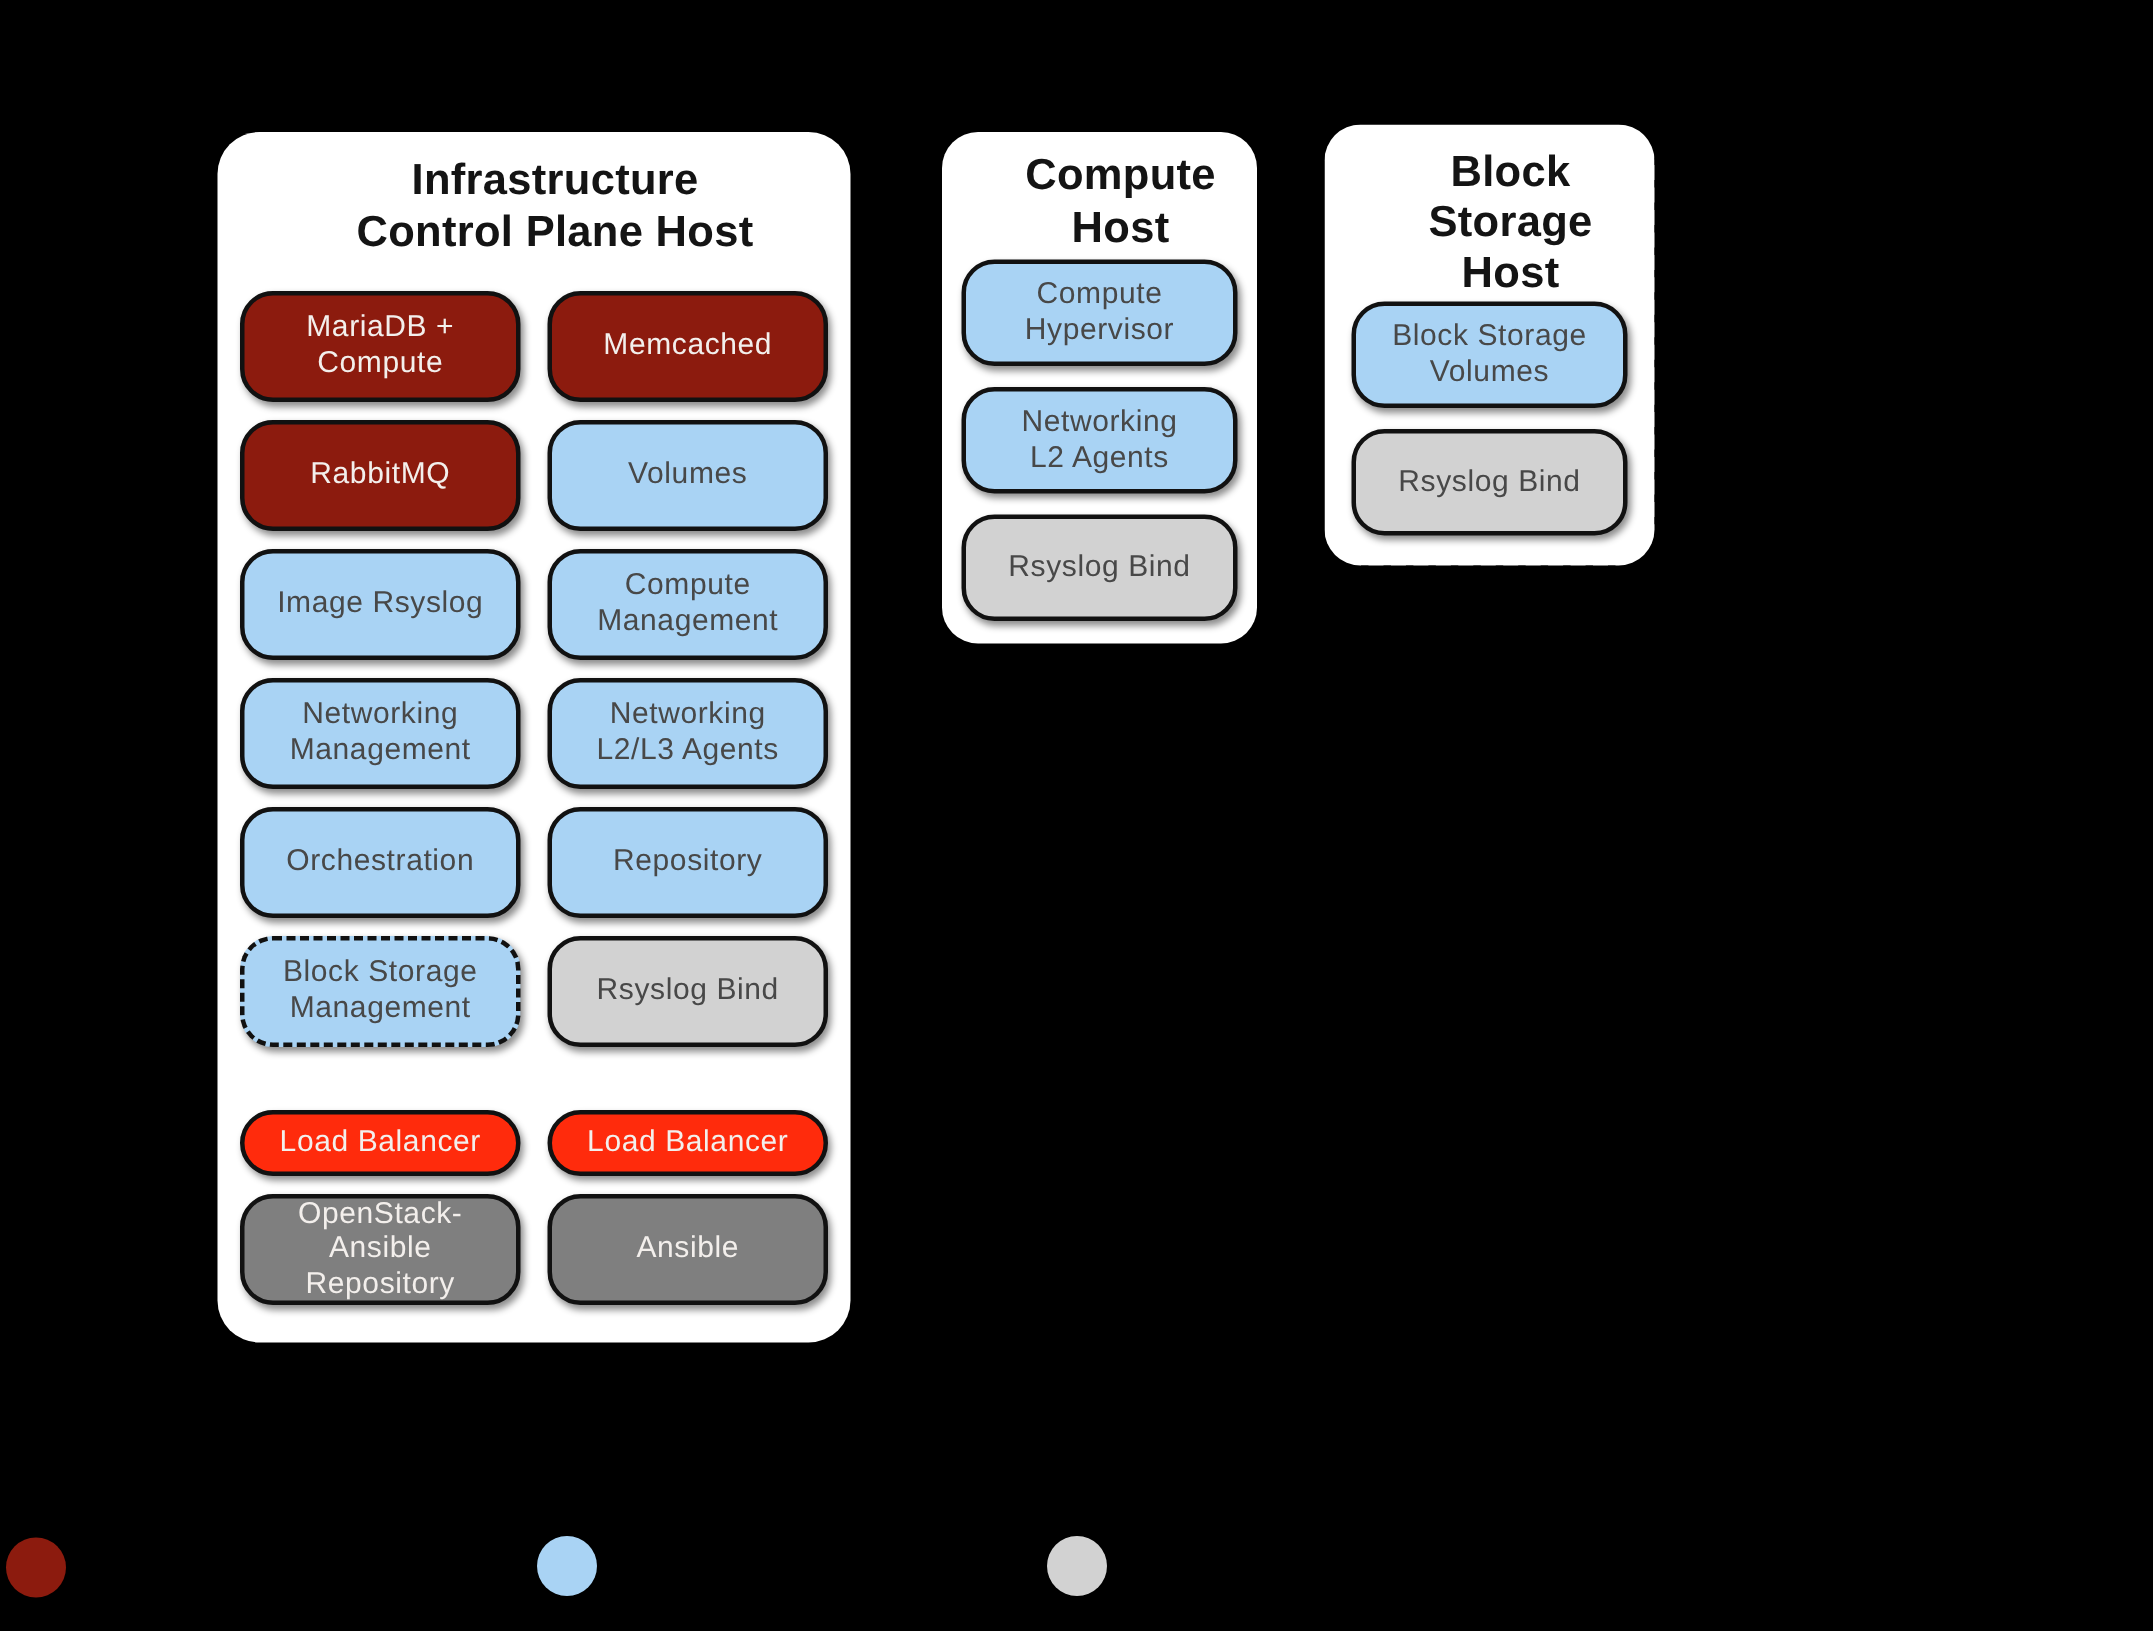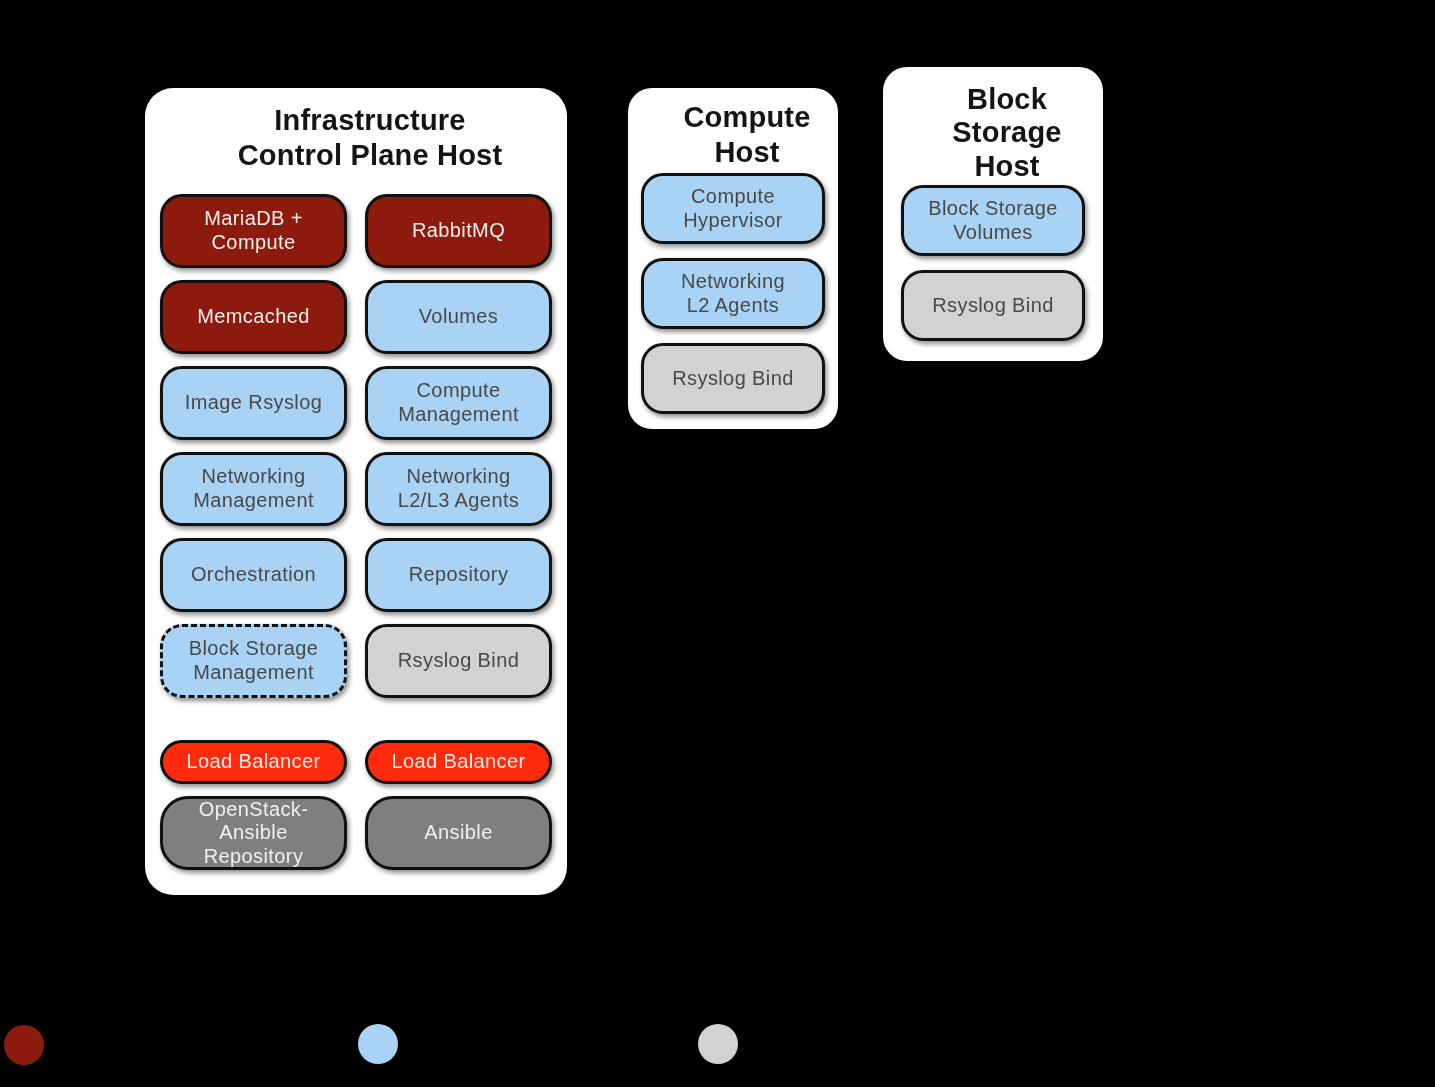--- a/index.html
+++ b/index.html
@@ -52,21 +52,21 @@
     font-size: 20px;
     line-height: 1.18;
     letter-spacing: 0.4px;
     color: var(--text-on-light);
     background: var(--blue);
     box-shadow: 2px 3px 5px rgba(0,0,0,0.45);
   }
   .box[data-color="dark_red"]  { background: var(--dark-red);  color: var(--text-on-dark); }
   .box[data-color="blue"]      { background: var(--blue);      color: var(--text-on-light); }
   .box[data-color="light_gray"]{ background: var(--light-gray);color: var(--text-on-light); }
-  .box[data-color="dark_gray"] { background: var(--dark-gray); color: var(--text-on-dark); border-radius: 28px; }
+  .box[data-color="dark_gray"] { background: var(--dark-gray); color: var(--text-on-dark); }
   .box[data-color="bright_red"]{ background: var(--bright-red);color: var(--text-on-dark); margin-top: 30px; }
   .box.dashed { border-style: dashed; }
 
   
   #infra-panel { left: 145px; top: 88px; width: 422px; height: 807px; }
   #infra-panel .panel-title { margin-top: 15px; }
   #infra-grid {
     position: absolute; left: 15px; top: 106px;
     display: grid;
     grid-template-columns: 187px 187px;
@@ -81,21 +81,21 @@
   #compute-stack {
     position: absolute; left: 13px; top: 85px;
     display: grid;
     grid-template-columns: 184px;
     grid-auto-rows: 71px;
     row-gap: 14px;
   }
 
   
   #block-panel {
-    left: 883px; top: 67px; width: 220px; height: 294px;
+    left: 883px; top: 83px; width: 220px; height: 294px;
     border: 5px dashed #ffffff;
     border-radius: 24px;
   }
   #block-panel .panel-title { margin-top: 11px; font-size: 29px; line-height: 1.15; }
   #block-stack {
     position: absolute; left: 13px; top: 113px;
     display: grid;
     grid-template-columns: 184px;
     grid-auto-rows: 71px;
     row-gap: 14px;
@@ -113,22 +113,22 @@
 </style>
 </head>
 <body>
 
 <div class="panel" id="infra-panel">
   <div class="panel-title">Infrastructure
 Control Plane Host</div>
   <div id="infra-grid">
     <div class="box" data-color="dark_red">MariaDB +
 Compute</div>
+    <div class="box" data-color="dark_red">Memcached</div>
     <div class="box" data-color="dark_red">RabbitMQ</div>
-    <div class="box" data-color="dark_red">Memcached</div>
     <div class="box" data-color="blue">Volumes</div>
     <div class="box" data-color="blue">Image Rsyslog</div>
     <div class="box" data-color="blue">Compute
 Management</div>
     <div class="box" data-color="blue">Networking
 Management</div>
     <div class="box" data-color="blue">Networking
 L2/L3 Agents</div>
     <div class="box" data-color="blue">Orchestration</div>
     <div class="box" data-color="blue">Repository</div>

